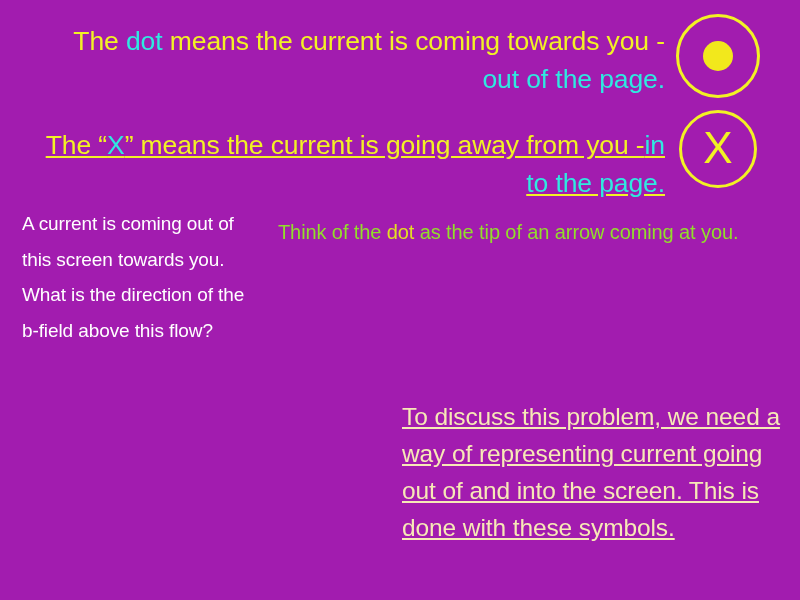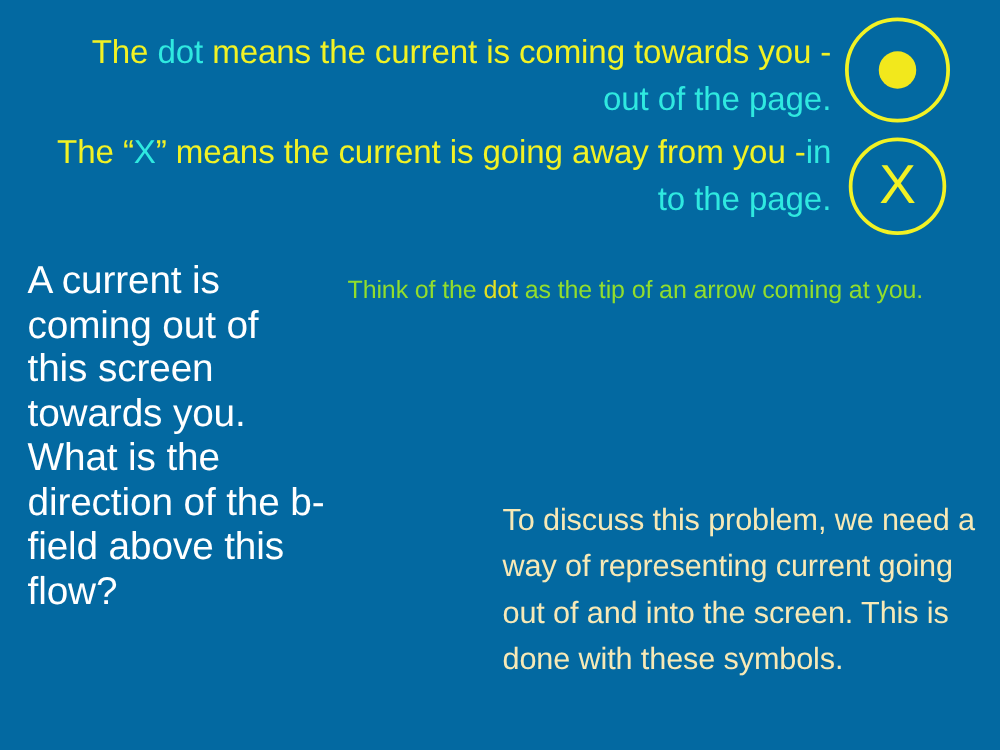--- a/index.html
+++ b/index.html
@@ -12,40 +12,41 @@
     width: 800px;
     height: 600px;
     position: relative;
     overflow: hidden;
     font-family: "Liberation Sans", sans-serif;
     -webkit-font-smoothing: antialiased;
   }
   .slide {
     position: absolute;
     inset: 0;
-    background: #0369a1;
+    background: #a21caf;
   }
 
   
   .def-block {
     position: absolute;
     left: 40px;
     top: 22px;
     width: 625px;
     text-align: right;
   }
   .def-line {
     font-size: 26.5px;
     line-height: 38px;
     letter-spacing: -0.1px;
     color: #f2f224;
     white-space: normal;
   }
   .def-line-2 {
-    margin-top: 4px;
+    margin-top: 28px;
+    text-decoration: underline;
   }
   .hl-cyan { color: #2fe9e0; }
 
   
   .symbols {
     position: absolute;
     left: 676px;
     top: 14px;
     width: 92px;
   }
@@ -81,21 +82,21 @@
     padding-bottom: 2px;
   }
 
   
   .question {
     position: absolute;
     left: 22px;
     top: 206px;
     width: 238px;
     color: #ffffff;
-    font-size: 31px;
+    font-size: 19px;
     line-height: 35.5px;
     letter-spacing: -0.1px;
   }
 
   
   .green-block {
     position: absolute;
     left: 278px;
     top: 215px;
     width: 505px;
@@ -112,20 +113,21 @@
   
   .cream-block {
     position: absolute;
     left: 402px;
     top: 398px;
     width: 392px;
     color: #f7e9b6;
     font-size: 24.5px;
     line-height: 37px;
     letter-spacing: -0.1px;
+    text-decoration: underline;
   }
 </style>
 </head>
 <body>
 
 <div class="slide">
 
   <div class="def-block">
 
     <div class="def-line">

